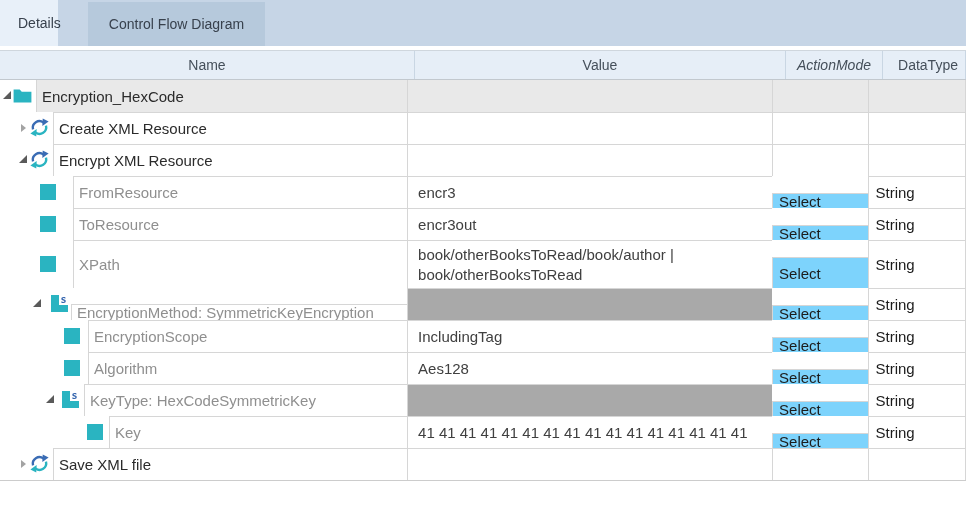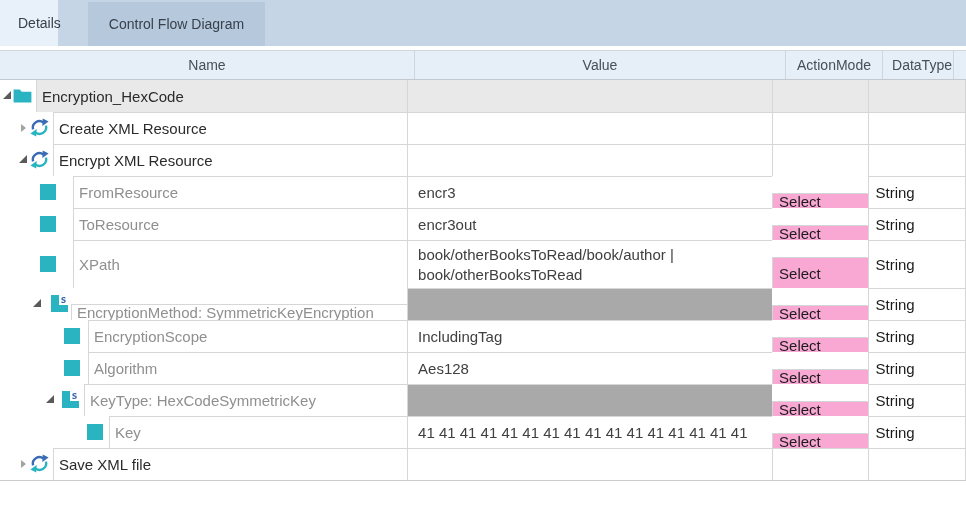--- a/index.html
+++ b/index.html
@@ -14,41 +14,41 @@
   .tab.cfd{left:88px;top:2px;width:177px;height:44px;background:#b6c9dc;justify-content:center;}
   
   .grid-header{
     display:flex;height:28px;margin-top:4px;background:#e6eef7;
     border-top:1px solid #cfd6dd;border-bottom:1px solid #c2c8ce;box-sizing:content-box;
     font-size:14px;color:#454f5a;
   }
   .grid-header .hcell{display:flex;align-items:center;justify-content:center;box-sizing:border-box;}
   .grid-header .h-name{width:414px;}
   .grid-header .h-value{width:371px;border-left:1px solid #c9d6e3;}
-  .grid-header .h-action{width:97px;border-left:1px solid #c9d6e3;}
-  .grid-header .h-type{width:72px;border-left:1px solid #c9d6e3;border-right:1px solid #c9d6e3;padding-left:8px;}
+  .grid-header .h-action{width:97px;border-left:1px solid #c9d6e3;font-style:italic;}
+  .grid-header .h-type{width:84px;border-left:1px solid #c9d6e3;border-right:1px solid #c9d6e3;padding-left:8px;}
   
   .rows{border-bottom:1px solid #cccccc;}
   .row{display:flex;height:32px;position:relative;}
   .row.tall{height:48px;}
   .c-name{width:414px;position:relative;box-sizing:border-box;}
   .name-box{
     position:absolute;top:0;bottom:0;right:0;display:flex;align-items:center;
     border-top:1px solid #d6d6d6;border-left:1px solid #d6d6d6;padding-left:5px;box-sizing:border-box;
     font-size:15px;color:#8f8f8f;overflow:hidden;white-space:nowrap;
   }
   .row.first .name-box{border-top:none;}
   .name-box.dark{color:#2b2b2b;}
   .cell{box-sizing:border-box;border-top:1px solid #d6d6d6;display:flex;align-items:center;overflow:hidden;}
   .row.first .cell{border-top:none;}
   .c-value{width:371px;border-left:1px solid #d6d6d6;padding-left:10px;font-size:15px;color:#404040;
            white-space:pre-line;line-height:20px;}
   .c-value.gray-bar{background:#a9a9a9;}
   .c-action{width:97px;border-left:1px solid #d6d6d6;padding-left:6px;font-size:15px;color:#1c1c1c;}
-  .c-action.has-action{background:#f9a8d4;margin-top:17px;}
+  .c-action.has-action{background:#7dd3fc;margin-top:17px;}
   .c-type{width:100px;border-left:1px solid #d6d6d6;border-right:1px solid #d6d6d6;padding-left:7px;font-size:15px;color:#1c1c1c;}
   .row.shaded .name-box,.row.shaded .cell{background:#e9e9e9;}
   
   .expander{position:absolute;top:50%;width:0;height:0;}
   .expander.open{margin-top:-5px;border-bottom:8px solid #5a5a5a;border-left:8px solid transparent;}
   .expander.closed{margin-top:-4px;border-top:4px solid transparent;border-bottom:4px solid transparent;border-left:5px solid #a3a3a3;}
   .tree-icon{position:absolute;top:50%;}
   .icon-sq{width:16px;height:16px;margin-top:-8px;background:#2ab4c1;}
   .icon-sqs{width:17px;height:17px;margin-top:-9px;background:#2ab4c1;position:absolute;}
   .icon-sqs .badge{

